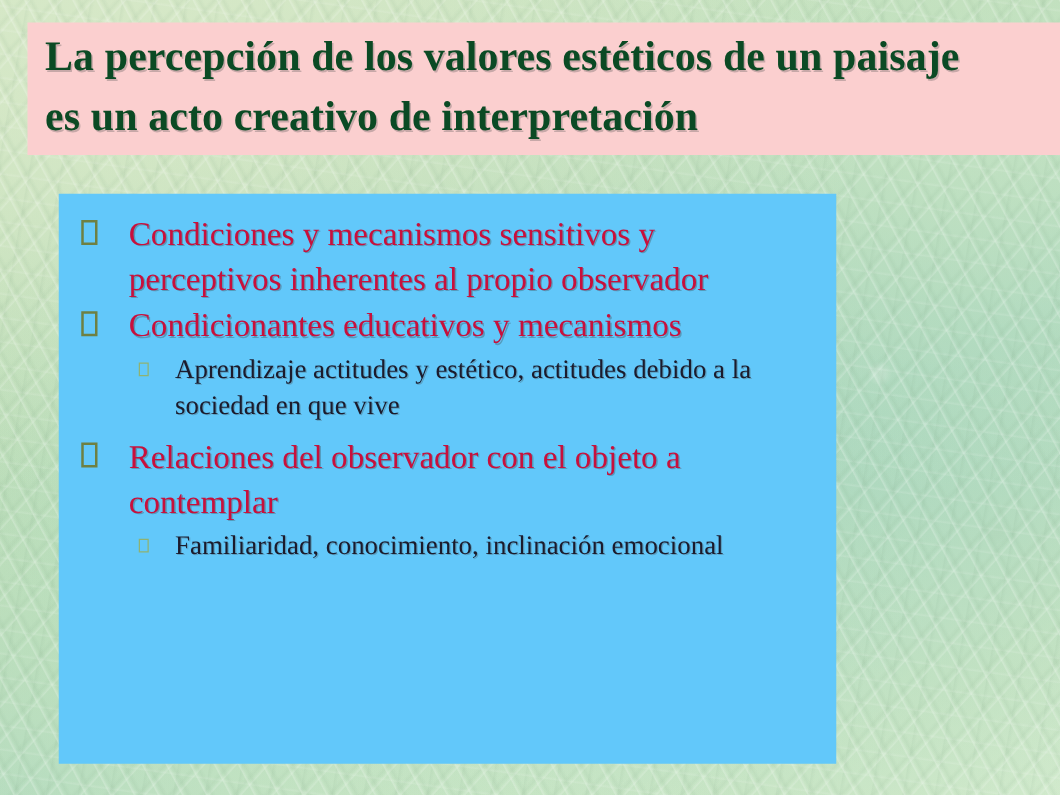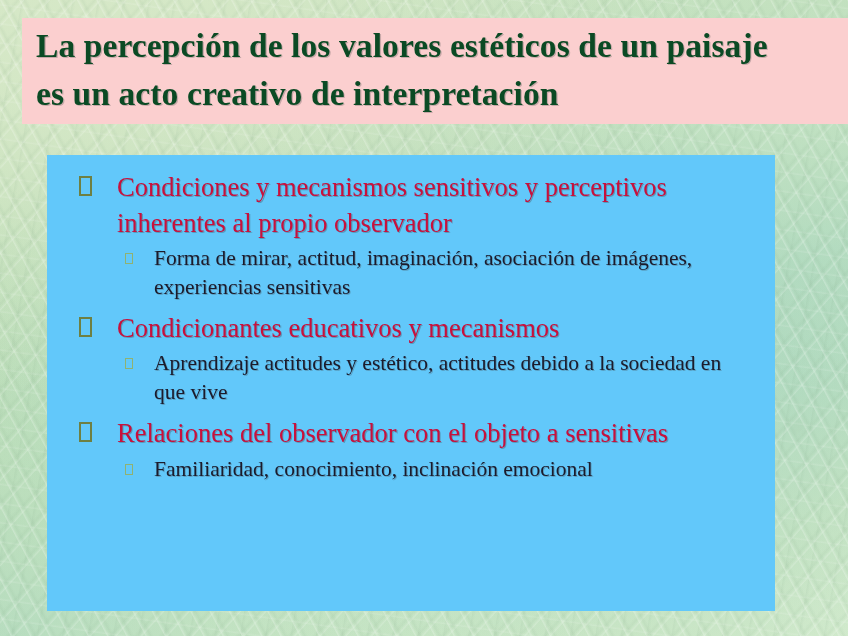--- a/index.html
+++ b/index.html
@@ -93,25 +93,25 @@
     letter-spacing: 0.1px;
     text-shadow: 1.2px 1.2px 0 rgba(80,80,80,0.30);
     white-space: pre-line;
   }
 
   
   #content-box {
     position: absolute;
     left: 47px;
     top: 155px;
-    width: 728px;
+    width: 622px;
     height: 456px;
     background-color: #62c8fa;
     box-sizing: border-box;
-    padding: 14px 18px 0 28px;
+    padding: 14px 18px 0 14px;
   }
 
   ul.lvl1 {
     list-style: none;
     margin: 0;
     padding: 0;
   }
   ul.lvl2 {
     list-style: none;
     margin: 0;
@@ -178,45 +178,37 @@
 es un acto creativo de interpretación</div>
   </div>
 
   <div id="content-box">
     <ul class="lvl1">
 
       <li class="item1">
         <span class="mk1"></span>
         <span class="txt1">Condiciones y mecanismos sensitivos y perceptivos inherentes al propio observador</span>
       </li>
-      <div class="sub-wrap">
-        <ul class="lvl2">
-          <li class="item2">
-            <span class="mk2"></span>
-            <span class="txt2">Forma de mirar, actitud, imaginación, asociación de imágenes, experiencias sensitivas</span>
-          </li>
-        </ul>
-      </div>
 
       <li class="item1">
         <span class="mk1"></span>
         <span class="txt1">Condicionantes educativos y mecanismos</span>
       </li>
       <div class="sub-wrap">
         <ul class="lvl2">
           <li class="item2">
             <span class="mk2"></span>
             <span class="txt2">Aprendizaje actitudes y estético, actitudes debido a la sociedad en que vive</span>
           </li>
         </ul>
       </div>
 
       <li class="item1">
         <span class="mk1"></span>
-        <span class="txt1">Relaciones del observador con el objeto a sensitivas</span>
+        <span class="txt1">Relaciones del observador con el objeto a contemplar</span>
       </li>
       <div class="sub-wrap">
         <ul class="lvl2">
           <li class="item2">
             <span class="mk2"></span>
             <span class="txt2">Familiaridad, conocimiento, inclinación emocional</span>
           </li>
         </ul>
       </div>
 

